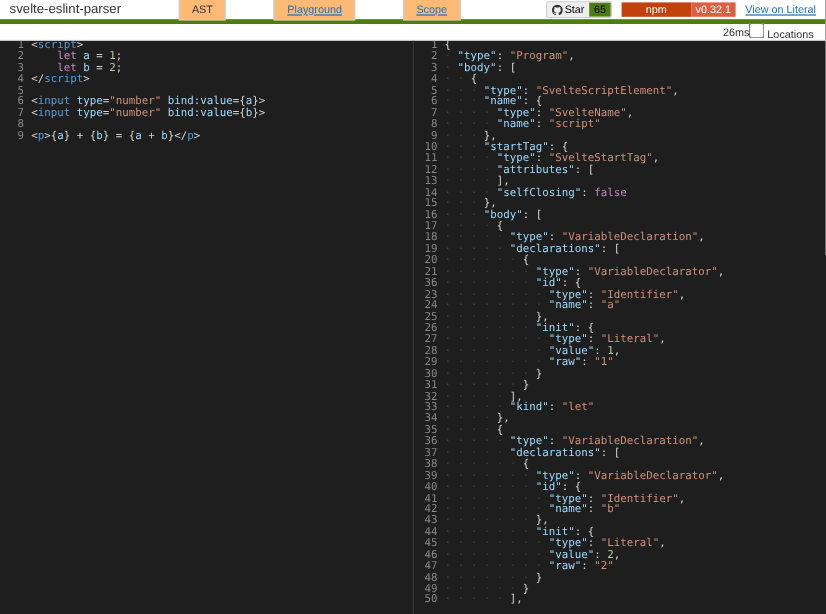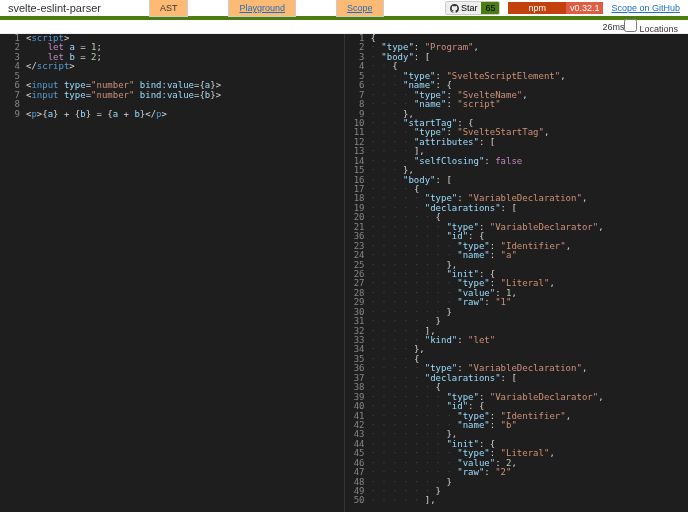--- a/index.html
+++ b/index.html
@@ -55,21 +55,21 @@
             <path fill="#333" d="M8 0C3.58 0 0 3.58 0 8c0 3.54 2.29 6.53 5.47 7.59.4.07.55-.17.55-.38v-1.33c-2.23.48-2.69-1.07-2.69-1.07-.36-.93-.89-1.17-.89-1.17-.73-.5.05-.49.05-.49.8.06 1.23.83 1.23.83.72 1.23 1.88.87 2.33.67.07-.52.28-.87.51-1.07-1.78-.2-3.64-.89-3.64-3.95 0-.87.31-1.59.82-2.15-.08-.2-.36-1.02.08-2.12 0 0 .67-.21 2.2.82.64-.18 1.32-.27 2-.27.68 0 1.36.09 2 .27 1.53-1.04 2.2-.82 2.2-.82.44 1.1.16 1.92.08 2.12.51.56.82 1.27.82 2.15 0 3.07-1.87 3.75-3.65 3.95.29.25.54.73.54 1.48v2.19c0 .21.15.46.55.38C13.71 14.53 16 11.54 16 8c0-4.42-3.58-8-8-8z"></path>
           </svg>
           <span>Star</span>
         </span>
       <span class="cnt">65</span>
     </span>
     <span class="npm-badge">
       <span class="n">npm</span>
       <span class="v">v0.32.1</span>
     </span>
-    <a class="gh-link">Scope on GitHub</a>
+    <a class="gh-link">View on Literal</a>
   </div>
 </div>
 
 <div class="stats">
   <span>26ms</span>
   <label><input type="checkbox" class="cb" style=""><span>Locations</span></label>
 </div>
 
 <div class="editor-wrap">
   <div class="pane left" id="left-pane">

